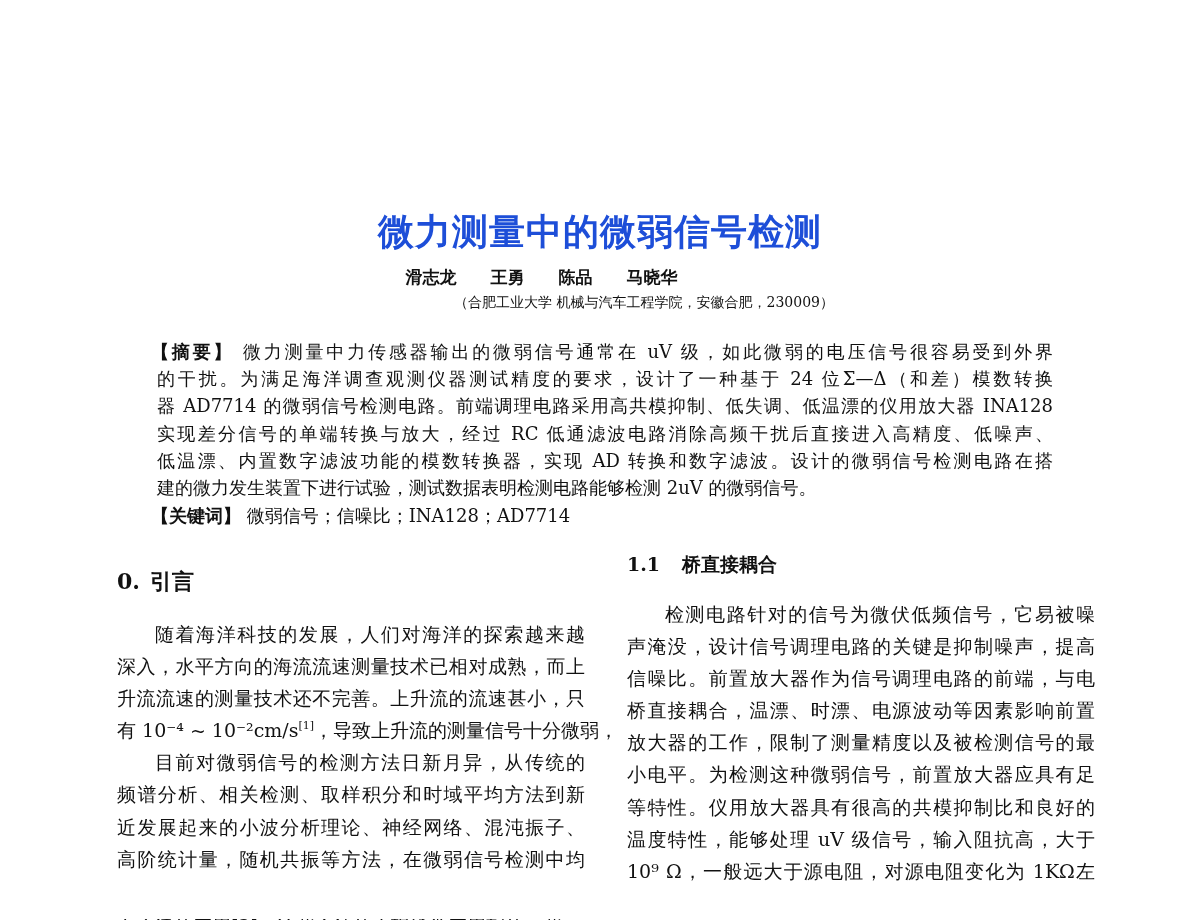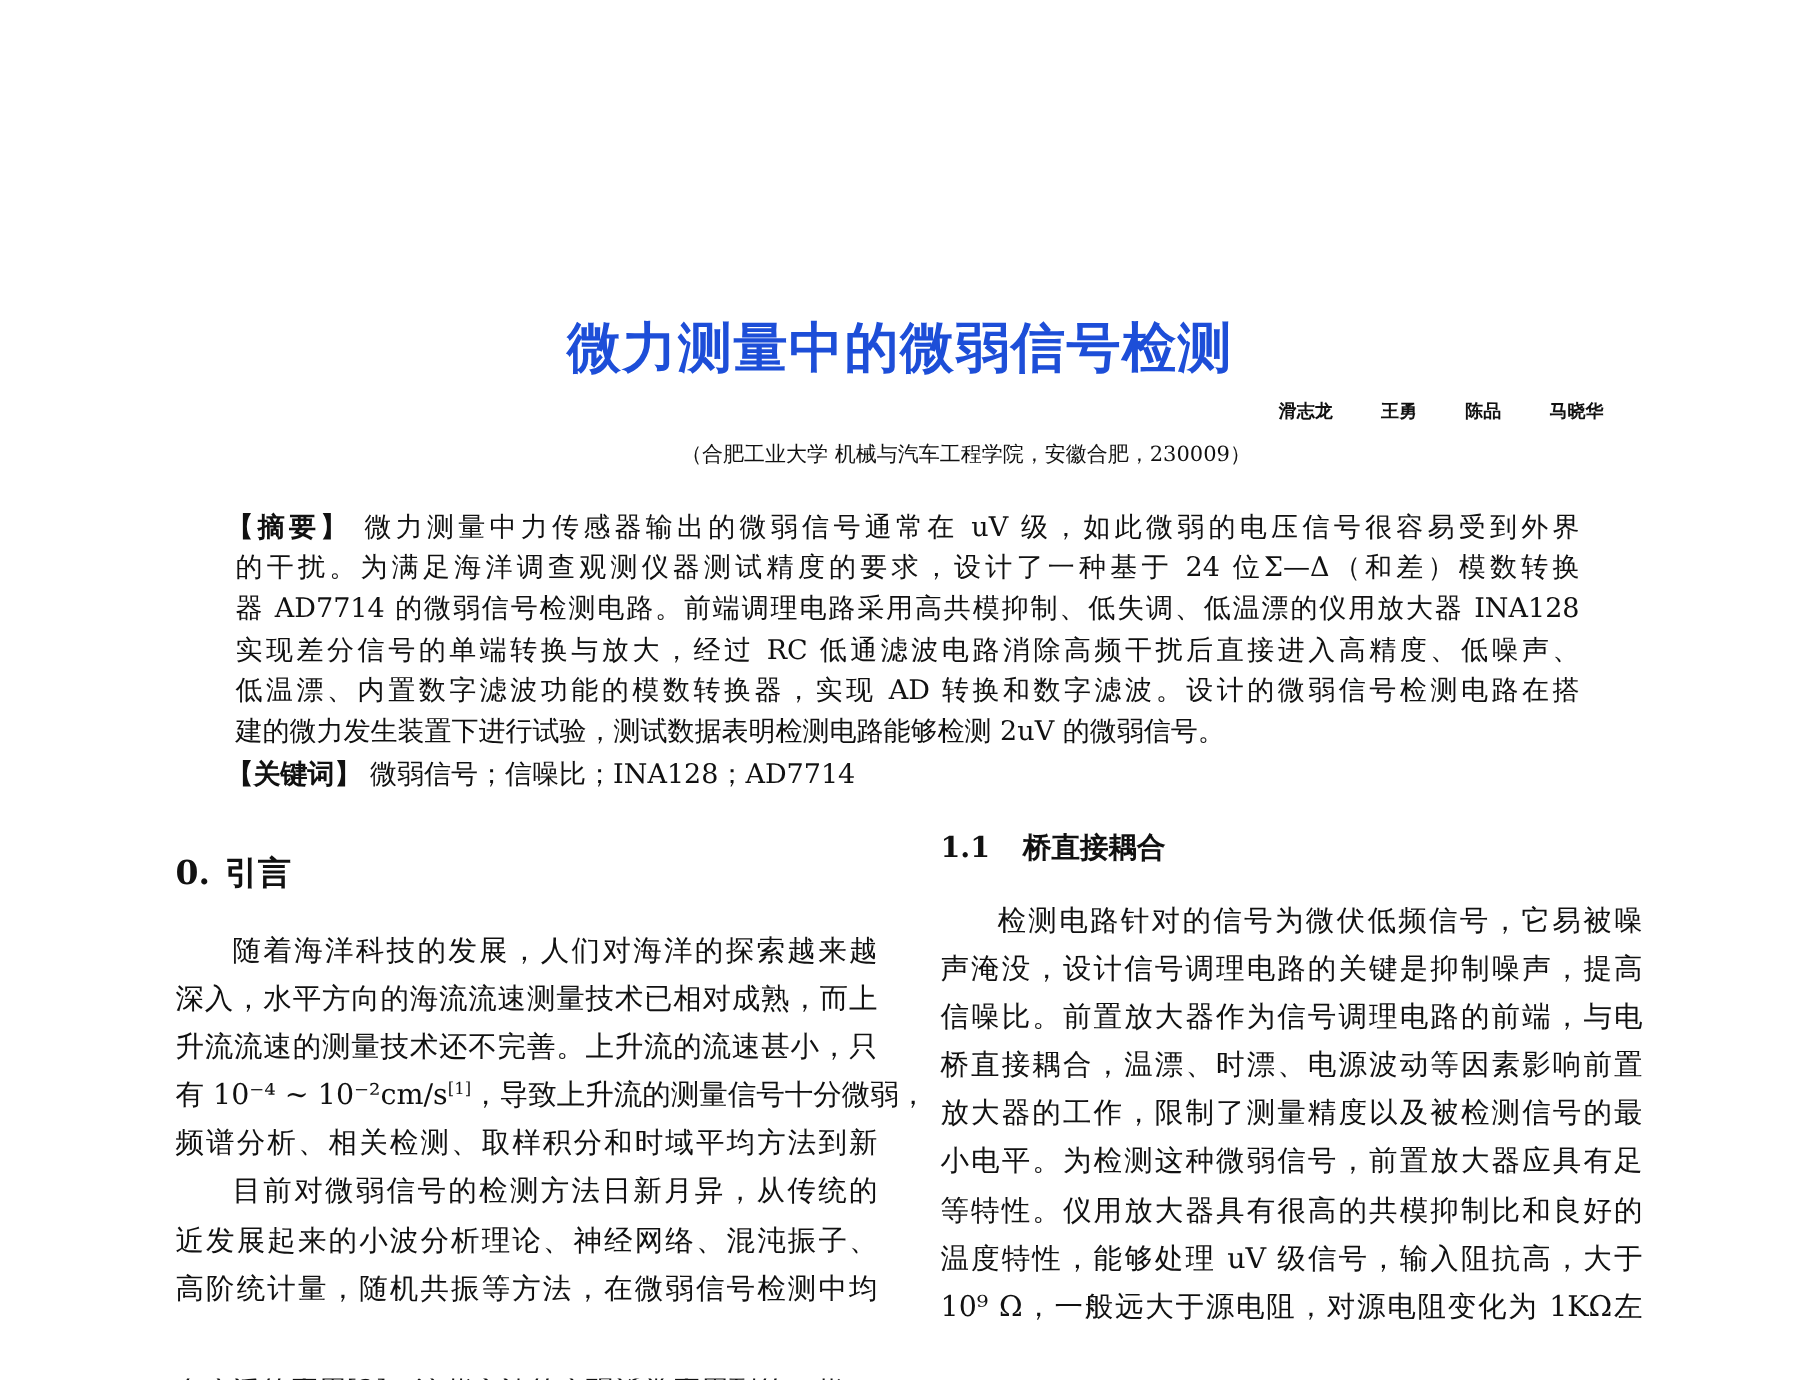--- a/index.html
+++ b/index.html
@@ -1,21 +1,21 @@
 <!DOCTYPE html>
 <html><head>
 <meta charset="utf-8">
 <style>
   html, body { margin:0; padding:0; background:#fff; }
   body { width:1200px; height:920px; overflow:hidden; position:relative; color:#111;
          font-family: "DejaVu Serif", "Liberation Serif", serif; }
   .abs { position:absolute; }
   .title { left:0; width:1200px; top:208px; text-align:center; font-size:36px; font-weight:bold;
            letter-spacing:1px; font-family:"DejaVu Sans", sans-serif; color:#1d4ed8; }
-  .authors { left:0; width:1083px; top:266px; text-align:right; font-size:12px; font-weight:bold; word-spacing:0; }
+  .authors { left:0; width:1083px; top:266px; text-align:center; font-size:17px; font-weight:bold; word-spacing:0; }
   .authors span { margin:0 14px; }
   .affil { left:0; width:1200px; top:294px; text-align:center; font-size:14px;padding-left:44px; }
   .abstract { left:157px; width:896px; top:338px; font-size:18px; line-height:27.2px; }
   .abstract .line { white-space:nowrap; text-align:justify; text-align-last:justify; height:27.2px; }
   .abstract .line.last { text-align-last:left; }
   .abstract .lbl { font-weight:bold; font-family:"DejaVu Sans", sans-serif; margin-left:-6px; }
   .kw { left:151px; top:504px; font-size:18px; white-space:nowrap; }
   .kw .lbl { font-weight:bold; font-family:"DejaVu Sans", sans-serif;text-align:right; }
   .col { width:468px; font-size:19px; line-height:32.1px; }
   .col .line { white-space:nowrap; text-align:justify; text-align-last:justify; height:32.1px; }
@@ -60,22 +60,22 @@
 
 <div class="abs h-left">
   <span class="num">0.</span><span>引言</span>
 </div>
 
 <div class="abs col col-left">
   <div class="line indent">随着海洋科技的发展，人们对海洋的探索越来越</div>
   <div class="line">深入，水平方向的海流流速测量技术已相对成熟，而上</div>
   <div class="line">升流流速的测量技术还不完善。上升流的流速甚小，只</div>
   <div class="line"><span>有 10⁻⁴ ~ 10⁻²cm/s</span><sup>[1]</sup><span>，导致上升流的测量信号十分微弱，</span></div>
+  <div class="line indent">目前对微弱信号的检测方法日新月异，从传统的</div>
   <div class="line">频谱分析、相关检测、取样积分和时域平均方法到新</div>
-  <div class="line indent">目前对微弱信号的检测方法日新月异，从传统的</div>
   <div class="line">近发展起来的小波分析理论、神经网络、混沌振子、</div>
   <div class="line">高阶统计量，随机共振等方法，在微弱信号检测中均</div>
 </div>
 <div class="abs clip">
     <div style="margin-top:-5px">有广泛的应用[2]，这些方法的实现通常应用到的一些</div>
   </div>
 
 <div class="abs h-right">
   <span class="num">1.1</span><span>桥直接耦合</span>
 </div>

